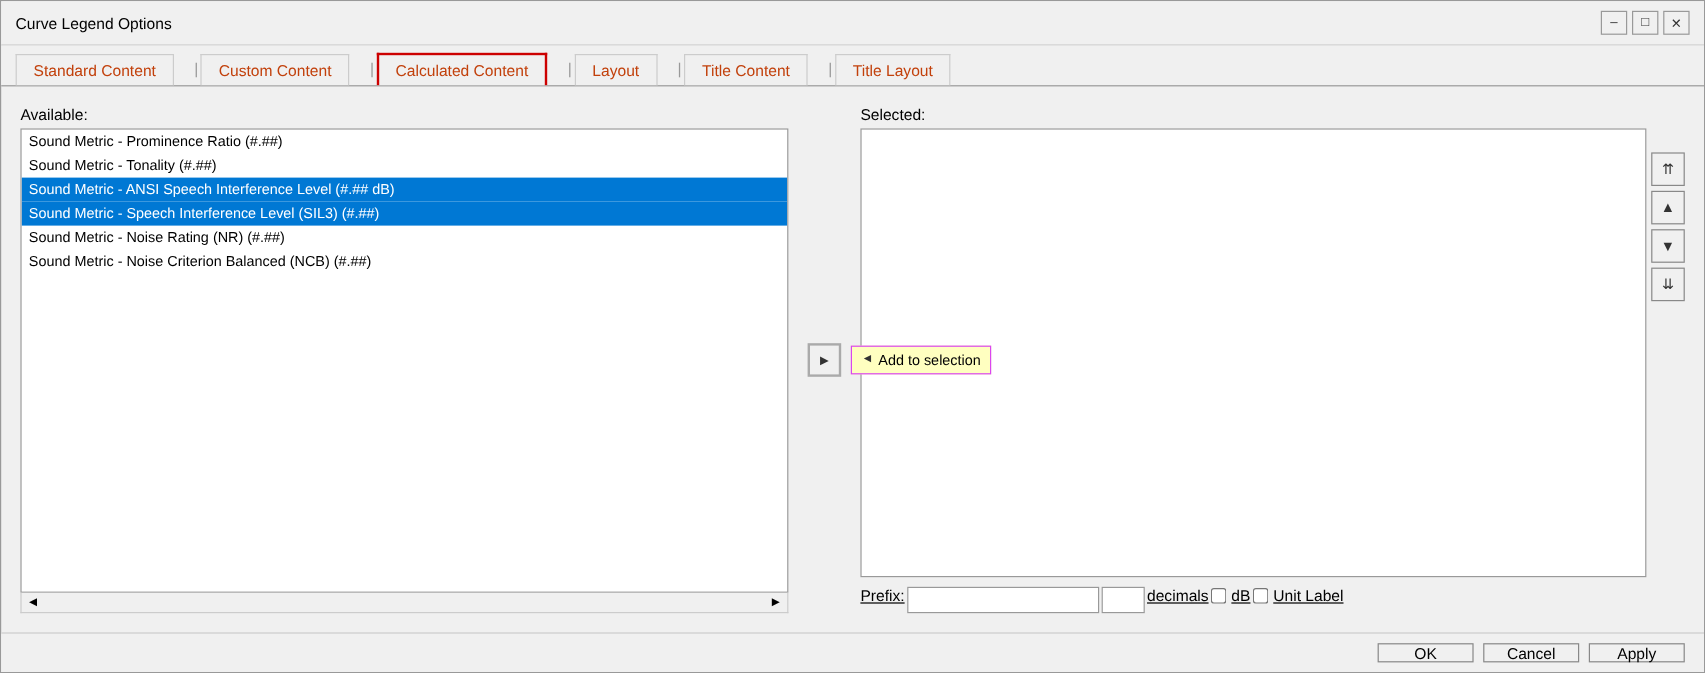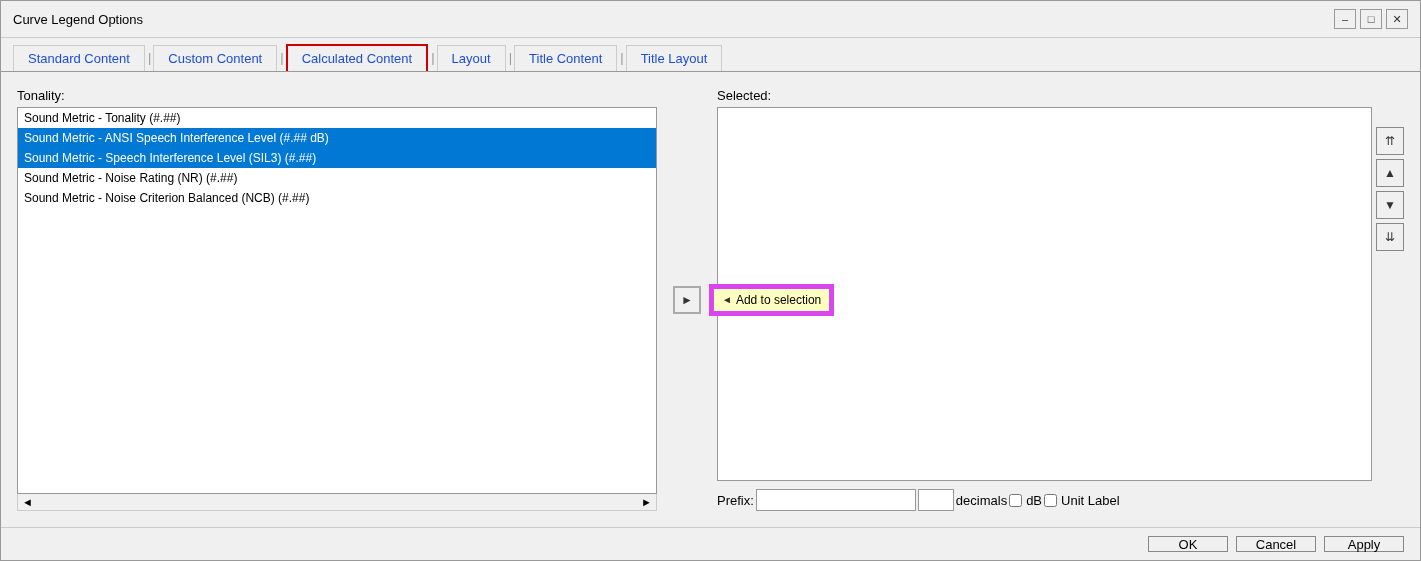--- a/index.html
+++ b/index.html
@@ -59,22 +59,22 @@
       background: #f0f0f0;
       border-bottom: 1px solid #999;
       flex-shrink: 0;
     }
     .tab {
       padding: 5px 14px;
       background: #f0f0f0;
       border: 1px solid #ccc;
       border-bottom: none;
       cursor: pointer;
-      color: #1d4ed8;
-      margin-right: 1px;
+      color: #c2410c;
+      margin-right: 15px;
       font-size: 13px;
       user-select: none;
     }
     .tab.active {
       background: #f0f0f0;
       border: 2px solid #cc0000;
       border-bottom: none;
       font-weight: normal;
       position: relative;
       z-index: 2;
@@ -162,21 +162,21 @@
       color: #333;
       position: relative;
     }
 
     .tooltip {
       position: absolute;
       left: 36px;
       top: 50%;
       transform: translateY(-50%);
       background: #ffffc0;
-      border: 5px solid #d946ef;
+      border: 1px solid #d946ef;
       padding: 4px 8px;
       font-size: 12px;
       white-space: nowrap;
       z-index: 10;
       pointer-events: none;
       display: flex;
       align-items: center;
       gap: 4px;
     }
     .tooltip::before {
@@ -211,24 +211,25 @@
       cursor: pointer;
       display: flex;
       align-items: center;
       justify-content: center;
       font-size: 12px;
       color: #333;
     }
 
     .prefix-row {
       display: flex;
-      align-items: center;
+      align-items: flex-start;
       gap: 2px;
       padding-top: 8px;
       flex-shrink: 0;
+      text-decoration: underline;
     }
     .prefix-label { color: #000; font-size: 13px; }
     .prefix-input {
       width: 160px;
       height: 22px;
       border: 1px solid #999;
       background: #fff;
       padding: 2px 4px;
       font-size: 12px;
     }
@@ -312,22 +313,23 @@
     <span class="tab-separator">|</span>
     <div class="tab">
       <span>Title Layout</span>
     </div>
   </div>
 
   <div class="content-area">
     <div class="panels-row">
 
       <div class="left-panel">
-        <div class="panel-label">Tonality:</div>
+        <div class="panel-label">Available:</div>
         <div class="list-box">
+          <div class="list-item">Sound Metric - Prominence Ratio (#.##)</div>
           <div class="list-item">Sound Metric - Tonality (#.##)</div>
           <div class="list-item selected">Sound Metric - ANSI Speech Interference Level (#.## dB)</div>
           <div class="list-item selected">Sound Metric - Speech Interference Level (SIL3) (#.##)</div>
           <div class="list-item">Sound Metric - Noise Rating (NR) (#.##)</div>
           <div class="list-item">Sound Metric - Noise Criterion Balanced (NCB) (#.##)</div>
         </div>
         <div class="scroll-hint">
           <span>◄</span>
           <span>►</span>
         </div>

